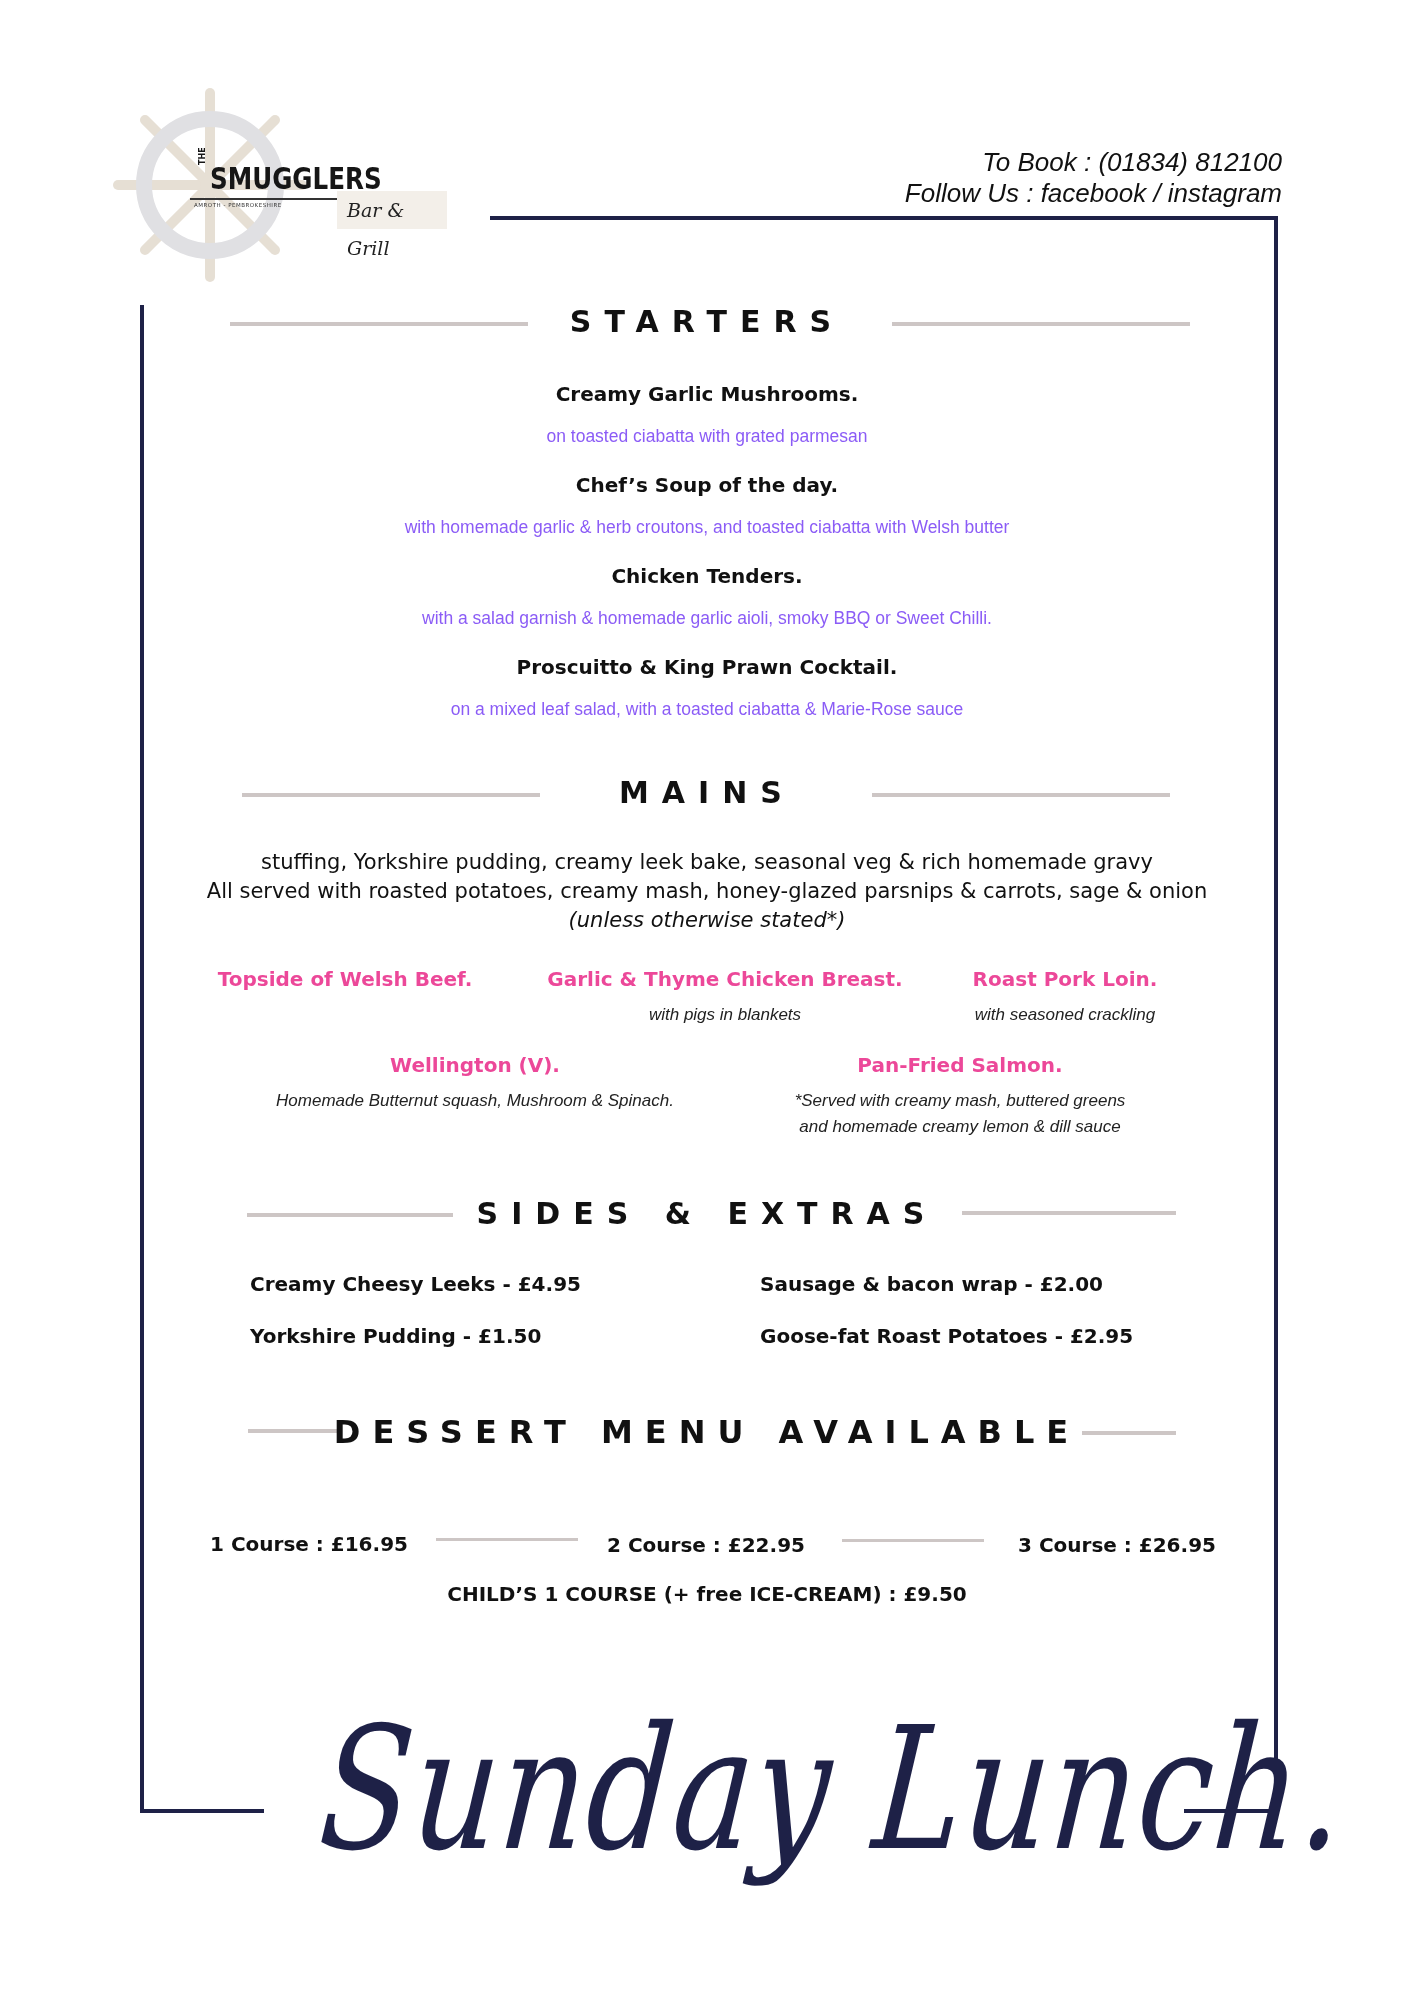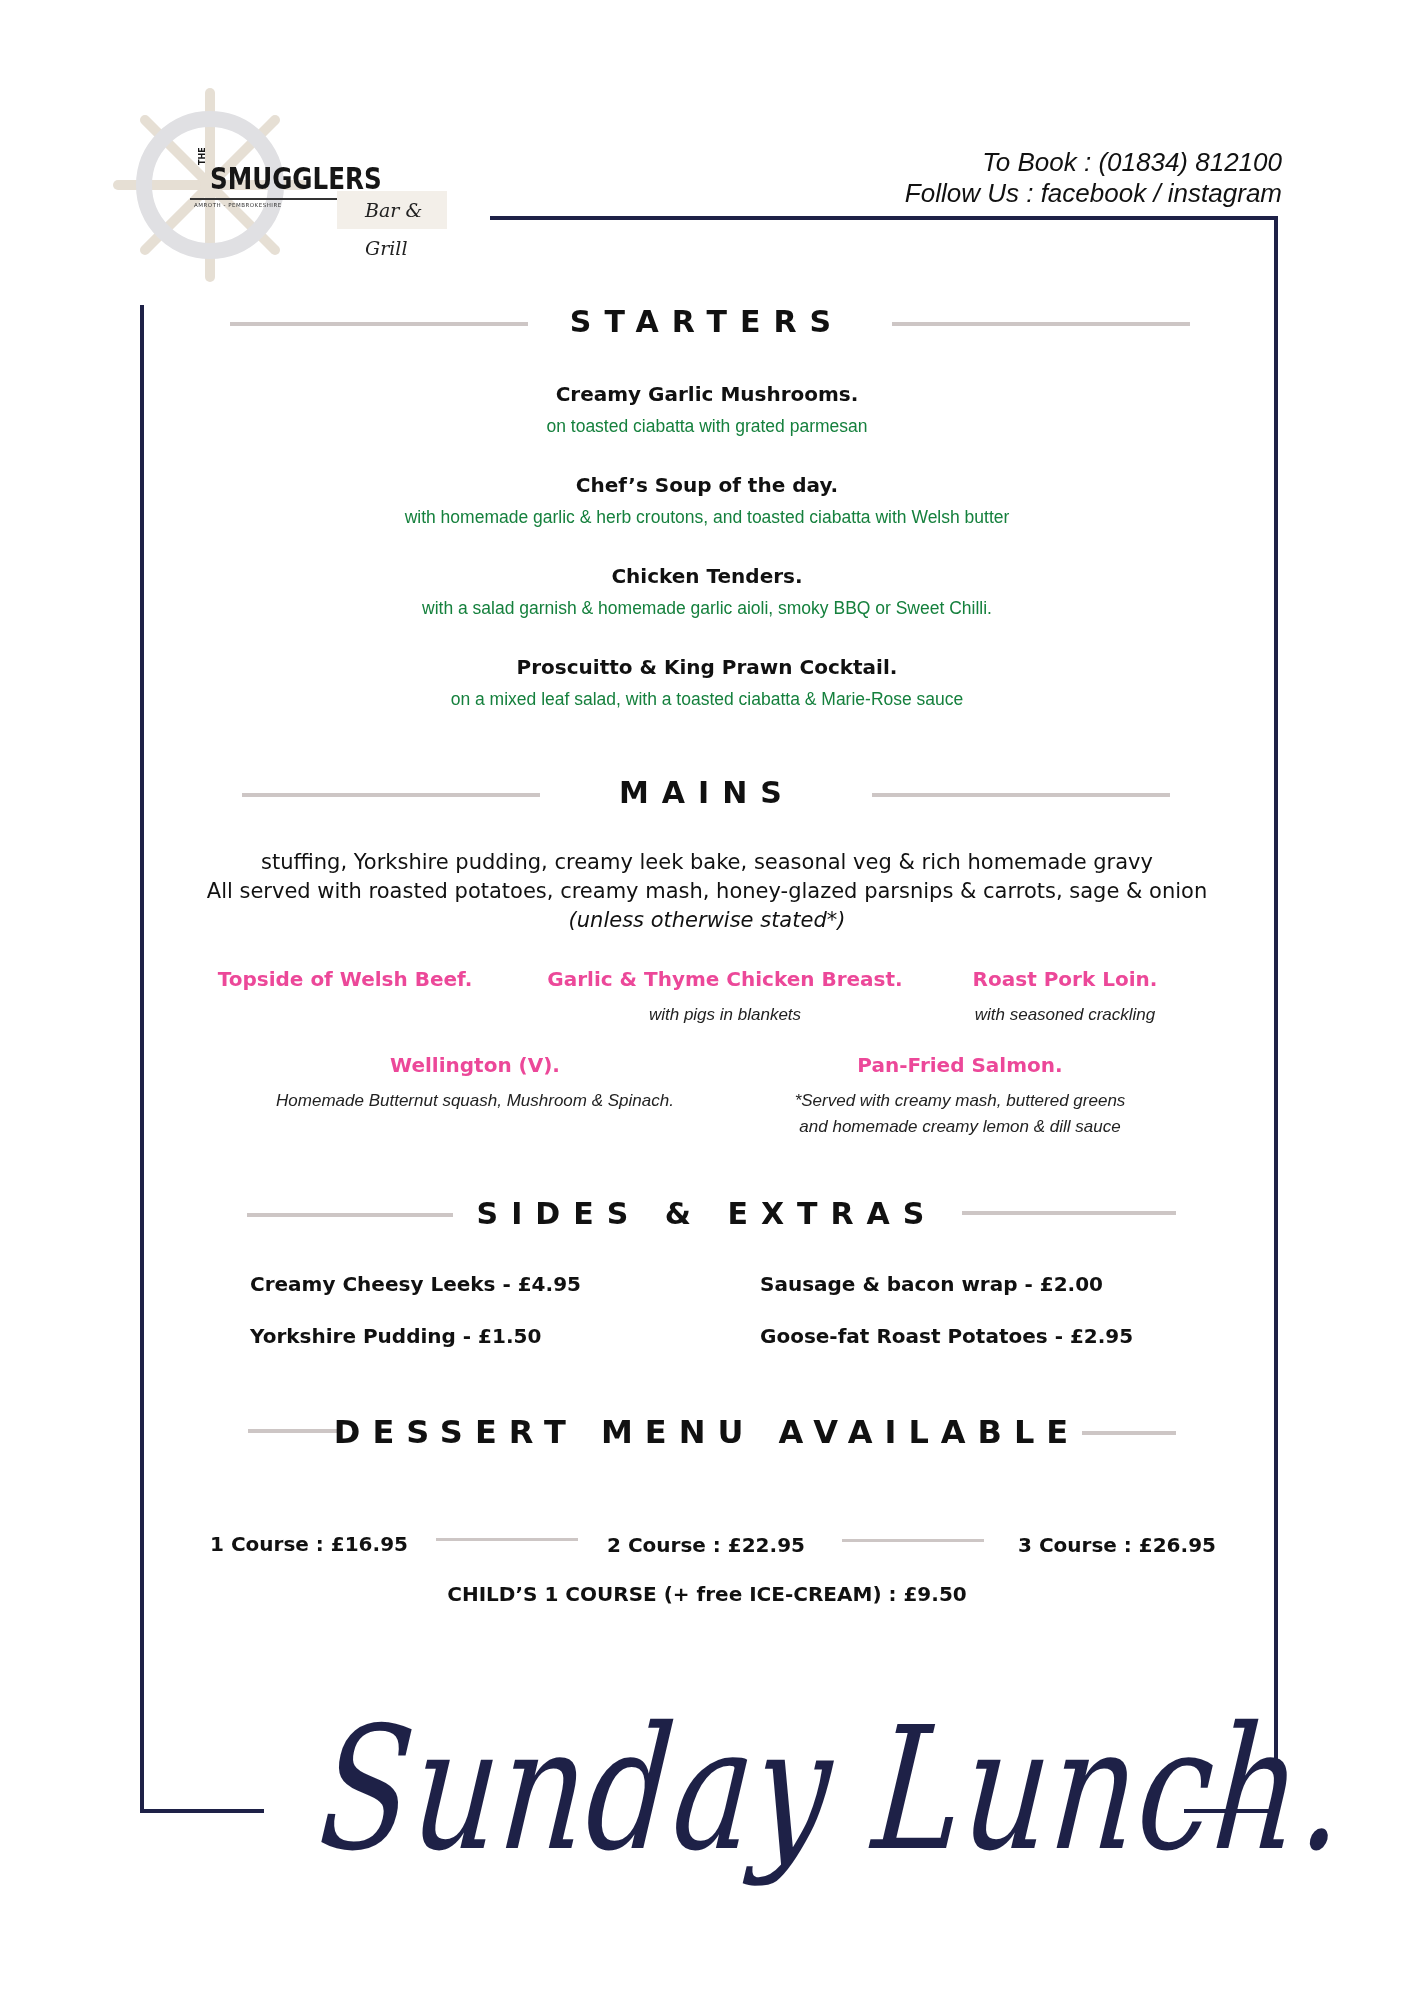--- a/index.html
+++ b/index.html
@@ -8,31 +8,31 @@
 
   
   .frame-line { position: absolute; background: #1e2147; }
 
   
   .logo { position: absolute; left: 110px; top: 85px; width: 360px; height: 200px; }
   .logo-title { position: absolute; left: 100px; top: 76px; font-family: "DejaVu Sans", sans-serif; font-weight: bold; font-size: 30px; letter-spacing: 0px; color: #161616; transform: scaleX(0.82); transform-origin: left top; }
   .logo-the { position: absolute; left: 88px; top: 80px; font-family: "DejaVu Sans", sans-serif; font-weight: bold; font-size: 8px; color: #161616; transform: rotate(-90deg); transform-origin: left top; }
   .logo-rule { position: absolute; left: 80px; top: 113px; width: 152px; height: 1.5px; background: #333; }
   .logo-sub { position: absolute; left: 84px; top: 117px; font-family: "DejaVu Sans", sans-serif; font-size: 5.5px; color: #333; letter-spacing: 0.5px; }
-  .logo-script { position: absolute; left: 227px; top: 106px; width: 110px; height: 38px; background: #f3efe9; font-family: "DejaVu Serif", serif; font-style: italic; font-size: 19px; color: #222; padding-left: 28px; line-height: 38px; }
+  .logo-script { position: absolute; left: 227px; top: 106px; width: 110px; height: 38px; background: #f3efe9; font-family: "DejaVu Serif", serif; font-style: italic; font-size: 19px; color: #222; padding-left: 10px; line-height: 38px; }
 
   
   .contact { position: absolute; right: 132px; top: 147px; text-align: right; font-family: "Liberation Sans", sans-serif; font-style: italic; font-size: 26px; line-height: 31px; color: #111; }
   .section-title { position: absolute; left: 0; width: 1414px; text-align: center; font-family: "DejaVu Sans", sans-serif; font-weight: bold; font-size: 30px; letter-spacing: 13px; color: #111; }
   .rule { position: absolute; height: 4px; background: #cdc6c5; }
 
   
   .dish { position: absolute; left: 0; width: 1414px; text-align: center; }
   .dish-name { font-family: "DejaVu Sans", sans-serif; font-weight: bold; font-size: 20px; color: #111; }
-  .dish-desc { font-family: "Liberation Sans", sans-serif; font-size: 17.5px; color: #15803d; margin-top: 10px; }
+  .dish-desc { font-family: "Liberation Sans", sans-serif; font-size: 17.5px; color: #8b5cf6; margin-top: 20px; }
 
   .mains-intro { position: absolute; left: 160px; width: 1094px; top: 848px; text-align: center; font-family: "DejaVu Sans", sans-serif; font-size: 21px; line-height: 29px; color: #111; }
   .mains-intro .note { font-style: italic; }
 
   .main-item { position: absolute; text-align: center; }
   .main-name { font-family: "DejaVu Sans", sans-serif; font-weight: bold; font-size: 20px; color: #ec4899; white-space: nowrap; }
   .main-desc { font-family: "Liberation Sans", sans-serif; font-style: italic; font-size: 17px; color: #222; margin-top: 11px; line-height: 26px; }
 
   .side-item { position: absolute; text-align: left; font-family: "DejaVu Sans", sans-serif; font-weight: bold; font-size: 20px; color: #111; white-space: nowrap; }
 

